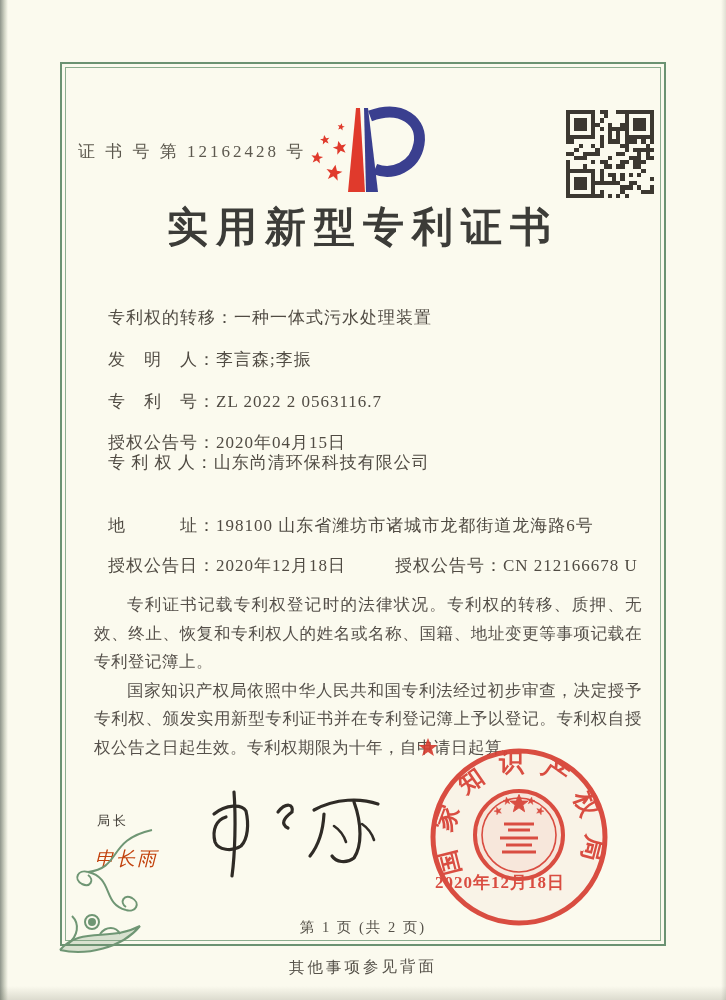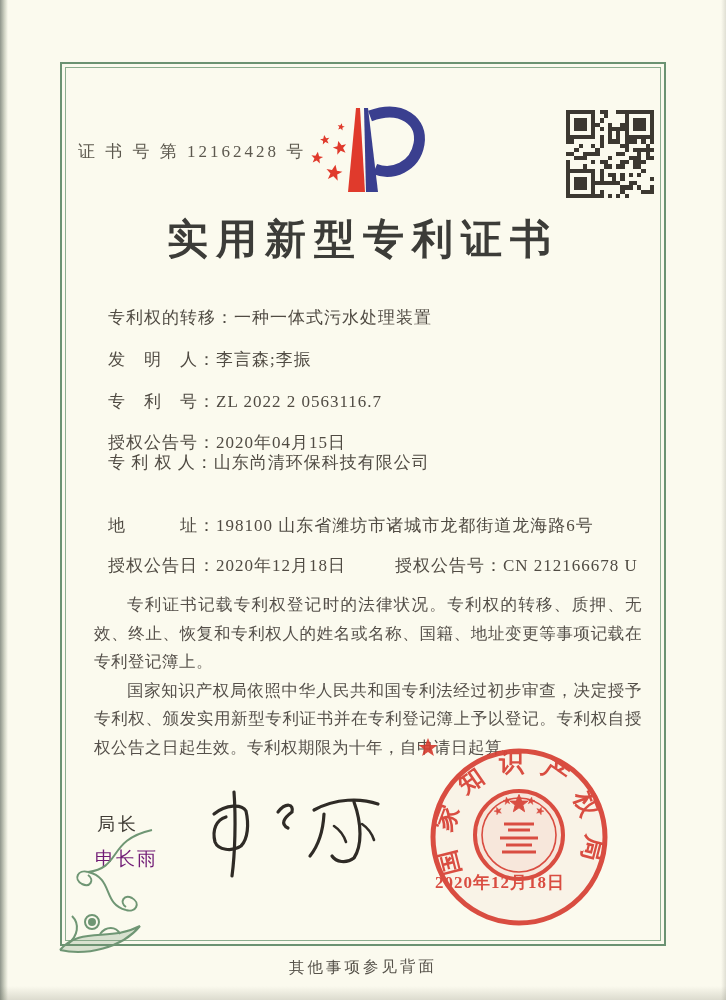--- a/index.html
+++ b/index.html
@@ -23,37 +23,37 @@
   .frame-inner{position:absolute;left:3px;top:3px;right:3px;bottom:3px;
     border:1px solid #8cad8f;}
 
   .cert-number{position:absolute;left:78px;top:98px;font-size:17px;
     letter-spacing:3px;color:#5c584e;margin-top:42px;}
 
   .logo{position:absolute;left:290px;top:96px;width:160px;height:112px;}
   .qr{position:absolute;left:566px;top:110px;width:88px;height:88px;}
   .qr svg{width:100%;height:100%;shape-rendering:crispEdges;}
 
-  .title{position:absolute;left:0;right:0;top:212px;text-align:center;
+  .title{position:absolute;left:0;right:0;top:200px;text-align:center;
     font-size:41px;font-weight:700;letter-spacing:8px;color:#3c3c38;}
 
   .fields{position:absolute;left:108px;top:0;width:540px;font-size:17px;color:#504b43;}
   .field-row{position:absolute;left:0;white-space:nowrap;letter-spacing:1px;}
   .row-0{top:306px}.row-1{top:348px}.row-2{top:390px}.row-3{top:431px}
   .row-4{top:451px}.row-5{top:514px}.row-6{top:554px}
   .grant-no{position:absolute;left:287px;top:0;white-space:nowrap;text-align:right;}
 
   .body-text{position:absolute;left:94px;top:591px;width:548px;}
   .body-text p{margin:0;font-size:16.5px;line-height:28.5px;text-indent:2em;
     color:#55504a;letter-spacing:0.5px;text-align:justify;}
 
-  .sig-title{position:absolute;left:97px;top:812px;font-size:18px;
+  .sig-title{position:absolute;left:97px;top:812px;font-size:13px;
     letter-spacing:3px;color:#3f3b34;}
   .sig-name{position:absolute;left:95px;top:846px;font-size:19px;
-    letter-spacing:2px;color:#701a75;}
+    letter-spacing:2px;color:#c2410c;font-style:italic;}
   .signature{position:absolute;left:196px;top:784px;width:195px;height:100px;}
 
   .seal{position:absolute;left:428px;top:748px;width:182px;height:178px;overflow:visible;}
   .seal svg{overflow:visible;}
   .seal-date{font-size:17px;font-weight:700;letter-spacing:1px;}
 
   .flourish{position:absolute;left:52px;top:826px;width:118px;height:128px;}
 
   .footer-page{position:absolute;left:0;right:0;top:918px;text-align:center;
     font-size:14.5px;letter-spacing:2px;color:#56524a;}
@@ -395,18 +395,19 @@
       <path d="M 36,46 c -10,-3 -15,7 -6,12 c 8,4 13,-4 6,-9"></path>
       <path d="M 74,84 c 10,3 15,-7 6,-12 c -8,-4 -13,4 -6,9"></path>
       <path d="M 8,124 C 28,100 58,116 88,100 C 70,122 34,130 8,124" fill="rgba(111,150,116,0.25)"></path>
       <path d="M 20,90 C 28,98 26,110 16,118"></path>
       <path d="M 48,108 c 6,-8 16,-8 20,0"></path>
       <circle cx="40" cy="96" r="7"></circle>
       <circle cx="40" cy="96" r="3" fill="#6f9674"></circle>
     </svg>
   </div>
 
+  <div class="footer-page">第 1 页 (共 2 页)</div>
   <div class="footer-note">其他事项参见背面</div>
 
   <div class="edge-left"></div>
   <div class="edge-right"></div>
   <div class="edge-bottom"></div>
 </div>
 
 </body></html>

